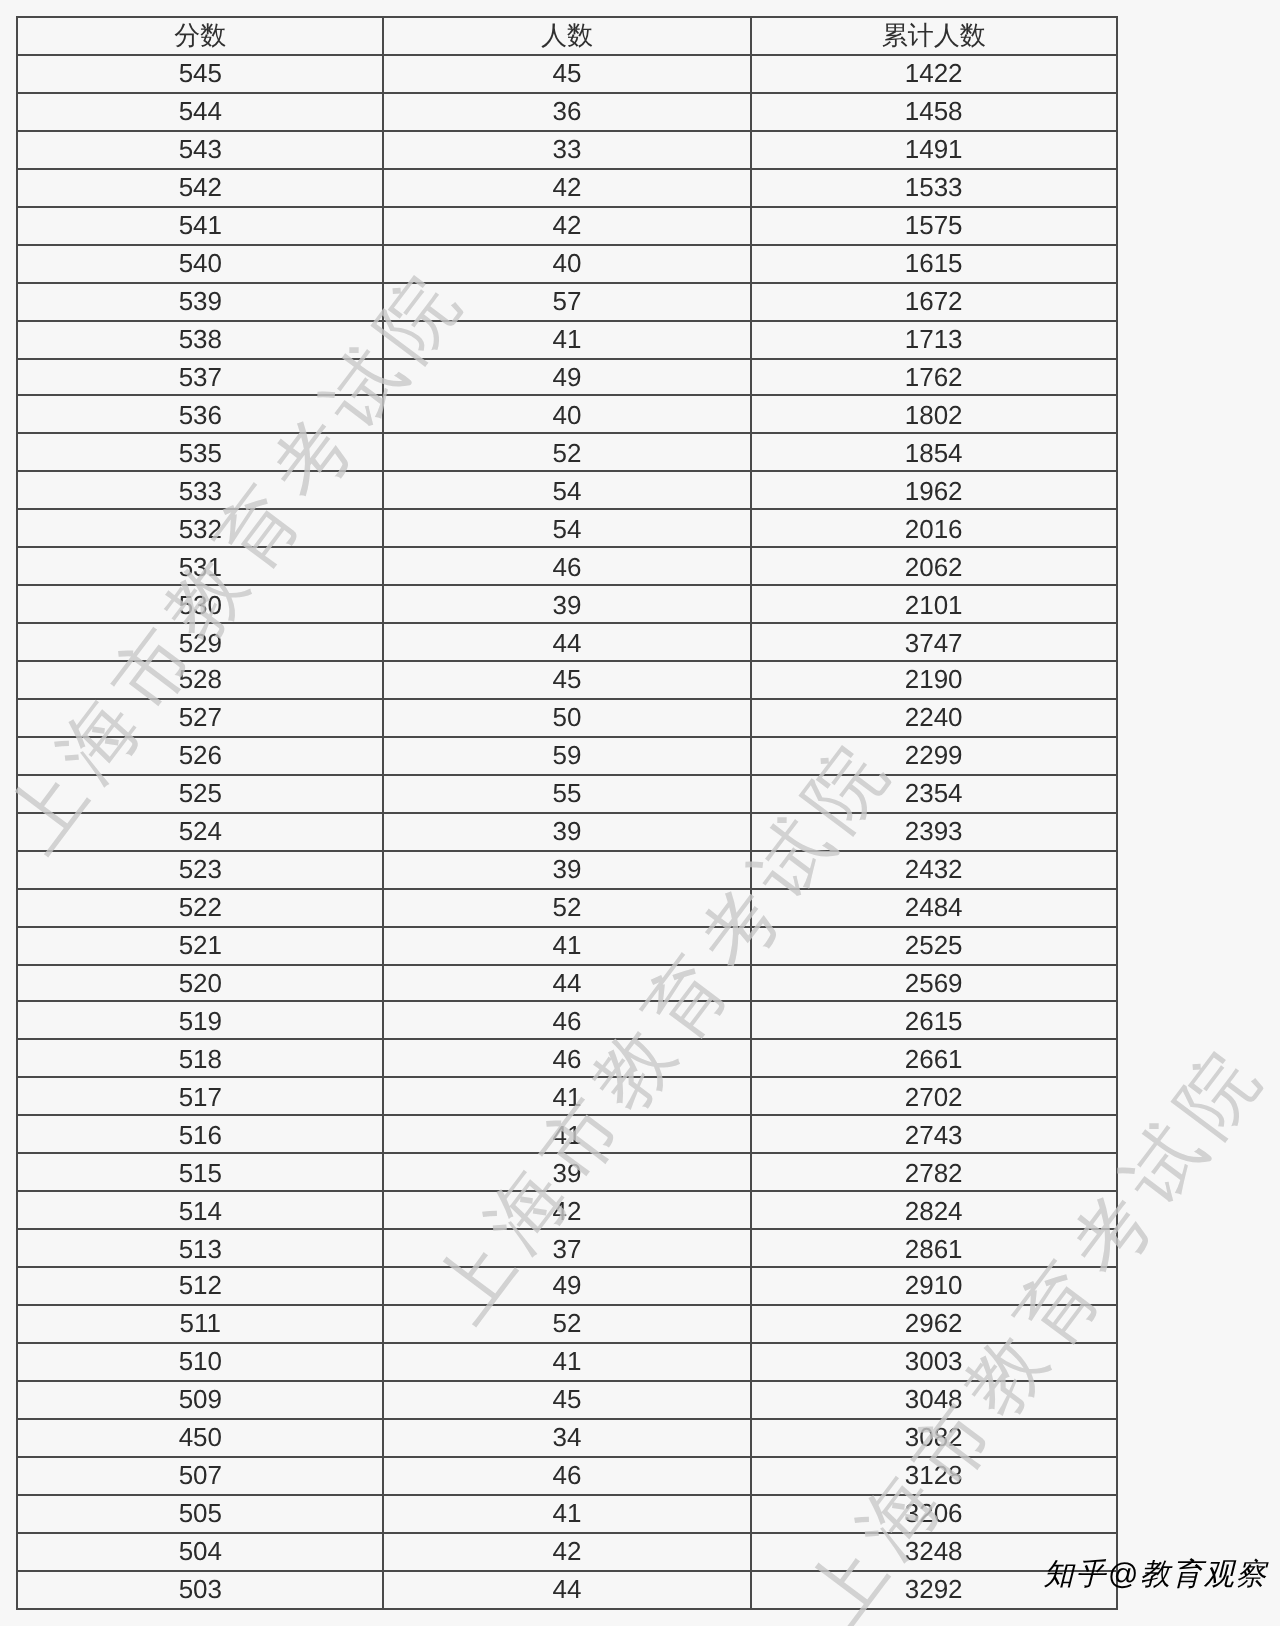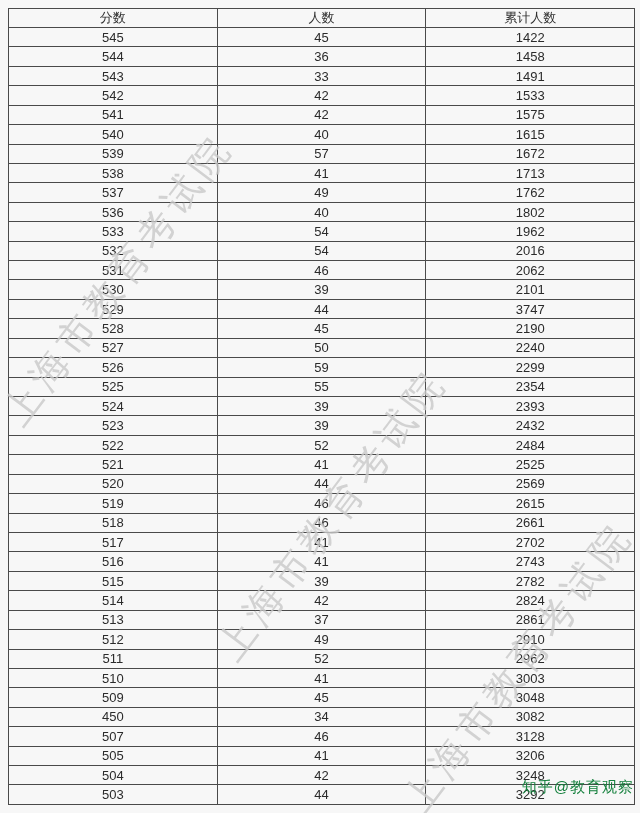--- a/index.html
+++ b/index.html
@@ -11,21 +11,21 @@
     width: 640px;
     height: 813px;
     background: #f7f7f7;
     font-family: "Liberation Sans", "DejaVu Sans", sans-serif;
     overflow: hidden;
   }
   .score-table {
     position: absolute;
     left: 8px;
     top: 8px;
-    width: 627px;
+    width: 551px;
     height: 797px;
     border-collapse: collapse;
     table-layout: fixed;
     z-index: 1;
   }
   .score-table th,
   .score-table td {
     border: 1px solid #4a4a4a;
     text-align: center;
     vertical-align: middle;
@@ -49,25 +49,26 @@
     pointer-events: none;
   }
   .wm-1 { left: 118px; top: 280px; transform: translate(-50%,-50%) rotate(-53deg); }
   .wm-2 { left: 332px; top: 515px; transform: translate(-50%,-50%) rotate(-53deg); }
   .wm-3 { left: 518px; top: 668px; transform: translate(-50%,-50%) rotate(-53deg); }
   .watermark-credit {
     position: absolute;
     right: 6px;
     bottom: 16px;
     z-index: 4;
-    color: #15803d;
+    color: #000000;
     font-size: 15px;
     letter-spacing: 1px;
     white-space: nowrap;
     pointer-events: none;
+    font-style: italic;
   }
 </style>
 </head>
 <body>
 
 <table class="score-table">
   <thead>
     <tr>
       <th>分数</th>
       <th>人数</th>
@@ -119,20 +120,25 @@
         <td>537</td>
         <td>49</td>
         <td>1762</td>
       </tr>
       <tr>
         <td>536</td>
         <td>40</td>
         <td>1802</td>
       </tr>
       <tr>
+        <td>535</td>
+        <td>52</td>
+        <td>1854</td>
+      </tr>
+      <tr>
         <td>533</td>
         <td>54</td>
         <td>1962</td>
       </tr>
       <tr>
         <td>532</td>
         <td>54</td>
         <td>2016</td>
       </tr>
       <tr>

